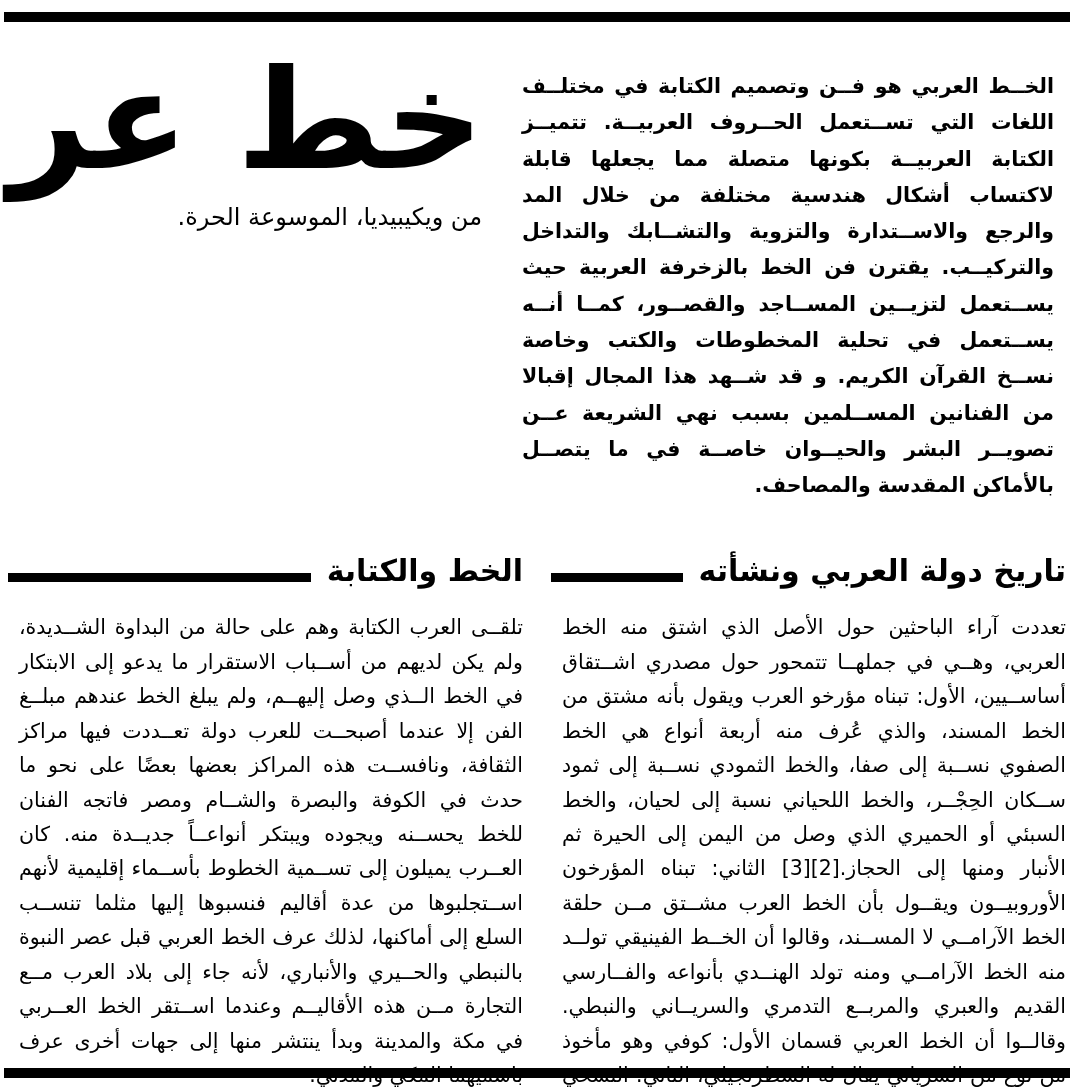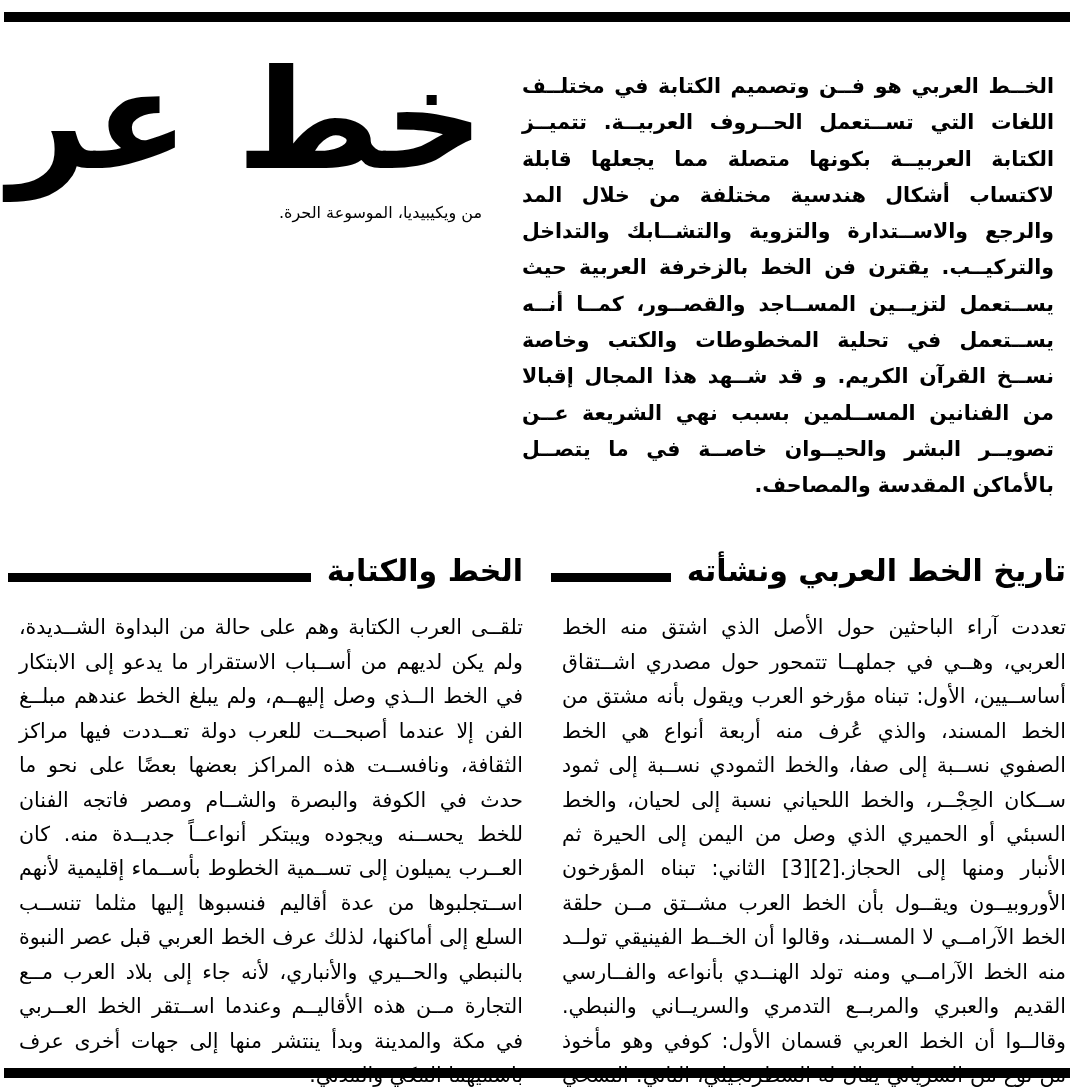--- a/index.html
+++ b/index.html
@@ -53,21 +53,21 @@
   .article-title {
     margin: -14px 0 0 0;
     font-size: 138px;
     line-height: 1.15;
     font-weight: 700;
     letter-spacing: -2px;
     white-space: nowrap;
   }
   .article-subtitle {
     margin: 2px 2px 0 0;
-    font-size: 16px;
+    font-size: 24px;
     font-weight: 400;
   }
   
   .sections {
     display: grid;
     grid-template-columns: 1fr 1fr;
     column-gap: 28px;
     margin-top: 38px;
     padding: 0 4px;
   }
@@ -108,21 +108,21 @@
     <div class="title-block">
       <h1 class="article-title">خط عربي</h1>
       <p class="article-subtitle">من ويكيبيديا، الموسوعة الحرة.</p>
     </div>
   </header>
 
   <main class="sections">
 
     <section class="section">
       <div class="heading-row">
-        <h2 class="section-heading">تاريخ الخط العربي ونشأته</h2>
+        <h2 class="section-heading">تاريخ دولة العربي ونشأته</h2>
         <div class="heading-rule"></div>
       </div>
       <p class="section-body">تعددت آراء الباحثين حول الأصل الذي اشتق منه الخط العربي، وهــي في جملهــا تتمحور حول مصدري اشــتقاق أساســيين، الأول: تبناه مؤرخو العرب ويقول بأنه مشتق من الخط المسند، والذي عُرف منه أربعة أنواع هي الخط الصفوي نســبة إلى صفا، والخط الثمودي نســبة إلى ثمود ســكان الحِجْــر، والخط اللحياني نسبة إلى لحيان، والخط السبئي أو الحميري الذي وصل من اليمن إلى الحيرة ثم الأنبار ومنها إلى الحجاز.[2][3] الثاني: تبناه المؤرخون الأوروبيــون ويقــول بأن الخط العرب مشــتق مــن حلقة الخط الآرامــي لا المســند، وقالوا أن الخــط الفينيقي تولــد منه الخط الآرامــي ومنه تولد الهنــدي بأنواعه والفــارسي القديم والعبري والمربــع التدمري والسريــاني والنبطي. وقالــوا أن الخط العربي قسمان الأول: كوفي وهو مأخوذ من نوع من السرياني يقال له السطرنجيلي، الثاني: النسخي وهو مأخوذ من النبطي.</p>
     </section>
 
     <section class="section">
       <div class="heading-row">
         <h2 class="section-heading">الخط والكتابة</h2>
         <div class="heading-rule"></div>
       </div>

